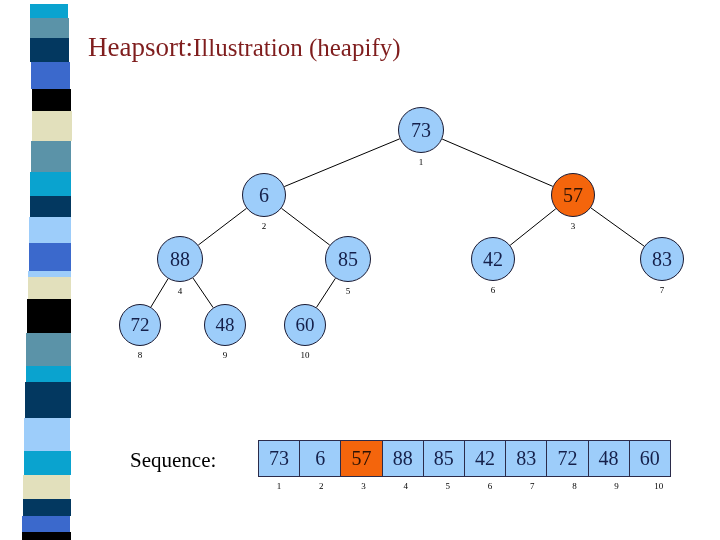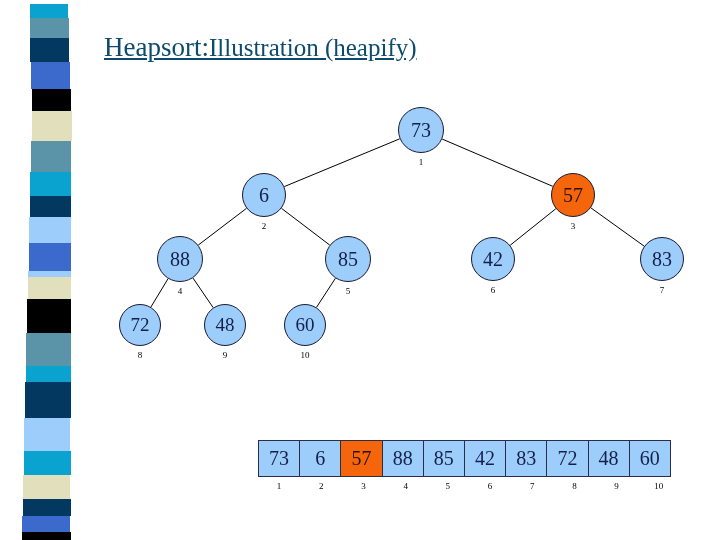--- a/index.html
+++ b/index.html
@@ -11,24 +11,24 @@
     position:relative;
   }
   #slide{position:absolute;left:0;top:0;width:720px;height:540px;background:#fff;}
 
   
   #strip{position:absolute;left:0;top:0;width:90px;height:540px;}
   .band{position:absolute;}
 
   
   #title{
-    position:absolute;left:104px;top:32px;
-    font-size:27px;color:#0c4a6e;
+    position:absolute;left:88px;top:32px;
+    font-size:27px;color:#7f1d1d;
     font-family:"Liberation Serif", serif;
-    white-space:nowrap;letter-spacing:0px;text-decoration:underline;
+    white-space:nowrap;letter-spacing:0px;
   }
   #title .t1{font-size:27px;}
   #title .t2{font-size:25px;}
 
   
   #tree{position:absolute;left:0;top:0;width:720px;height:420px;}
   #edges{position:absolute;left:0;top:0;}
   .node{
     position:absolute;
     border-radius:50%;
@@ -136,20 +136,21 @@
       <div class="node blue" style="left: 640px; top: 237px; width: 44px; height: 44px; font-size: 20px;">83</div>
       <div class="idx" style="left: 642px; top: 285px; width: 40px;">7</div>
       <div class="node blue" style="left: 119px; top: 304px; width: 42px; height: 42px; font-size: 19px;">72</div>
       <div class="idx" style="left: 120px; top: 350px; width: 40px;">8</div>
       <div class="node blue" style="left: 204px; top: 304px; width: 42px; height: 42px; font-size: 19px;">48</div>
       <div class="idx" style="left: 205px; top: 350px; width: 40px;">9</div>
       <div class="node blue" style="left: 284px; top: 304px; width: 42px; height: 42px; font-size: 19px;">60</div>
       <div class="idx" style="left: 285px; top: 350px; width: 40px;">10</div>
     </div>
 
+  <div id="seqlabel">Sequence:</div>
   <div id="seqtable">
       <div class="cell blue">73</div>
       <div class="cell blue">6</div>
       <div class="cell orange">57</div>
       <div class="cell blue">88</div>
       <div class="cell blue">85</div>
       <div class="cell blue">42</div>
       <div class="cell blue">83</div>
       <div class="cell blue">72</div>
       <div class="cell blue">48</div>

